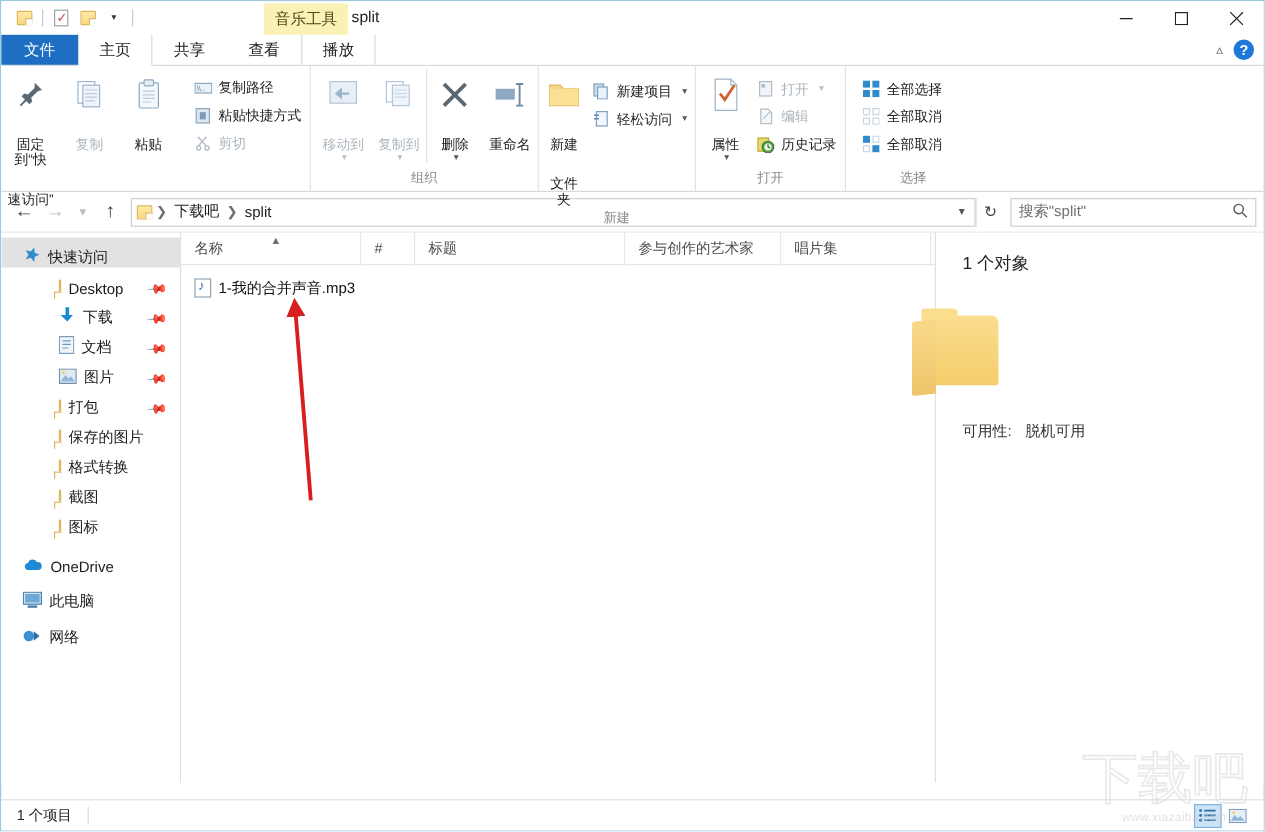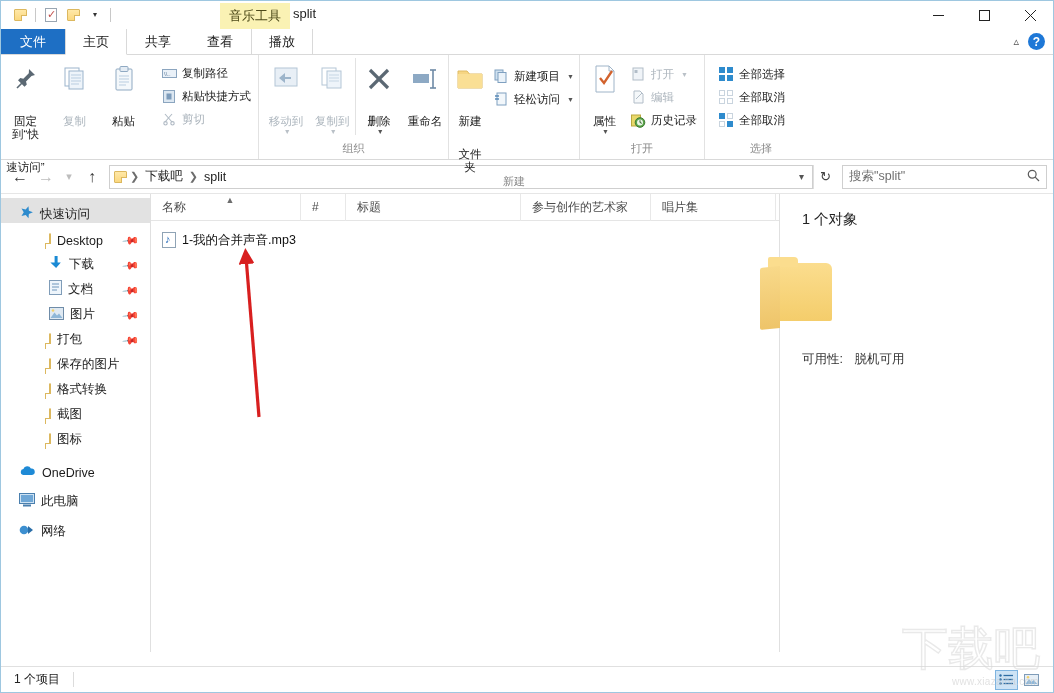--- a/index.html
+++ b/index.html
@@ -306,21 +306,21 @@
   
   .annot { position: absolute; left: 0; top: 0; width: 1054px; height: 693px; pointer-events: none; }
 
   
   .watermark {
     position: absolute; right: 8px; bottom: 4px;
     width: 145px; height: 68px; pointer-events: none;
     opacity: 0.55;
   }
   .wm-txt {
-    position: absolute; right: 6px; bottom: 1px;
+    position: absolute; right: 23px; bottom: 1px;
     font-size: 10px; color: #c9c9c9; letter-spacing: 0.3px;
   }
 </style>
 </head>
 <body>
 
 <div class="window">
 
   <div class="titlebar">
     <div class="qat">

